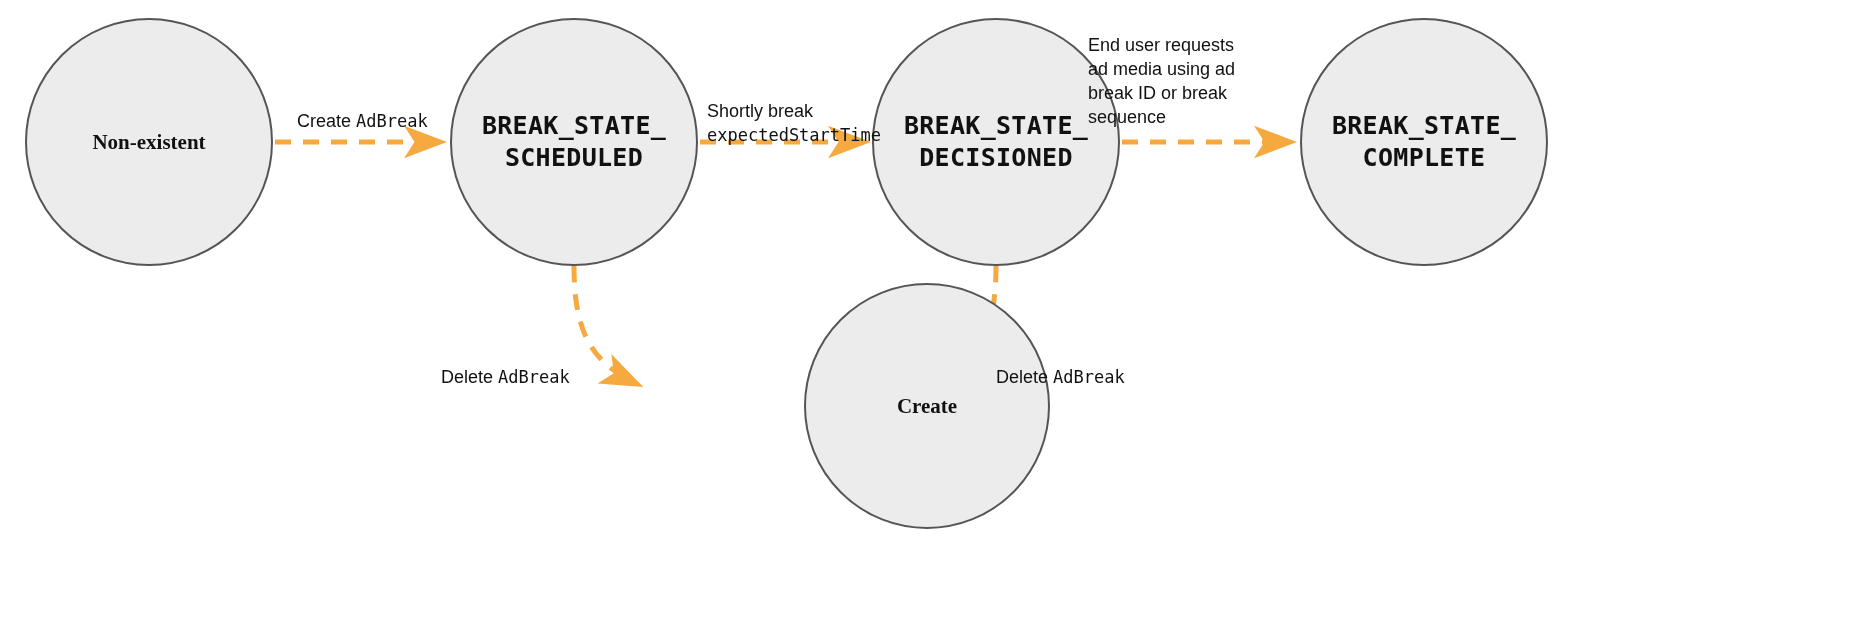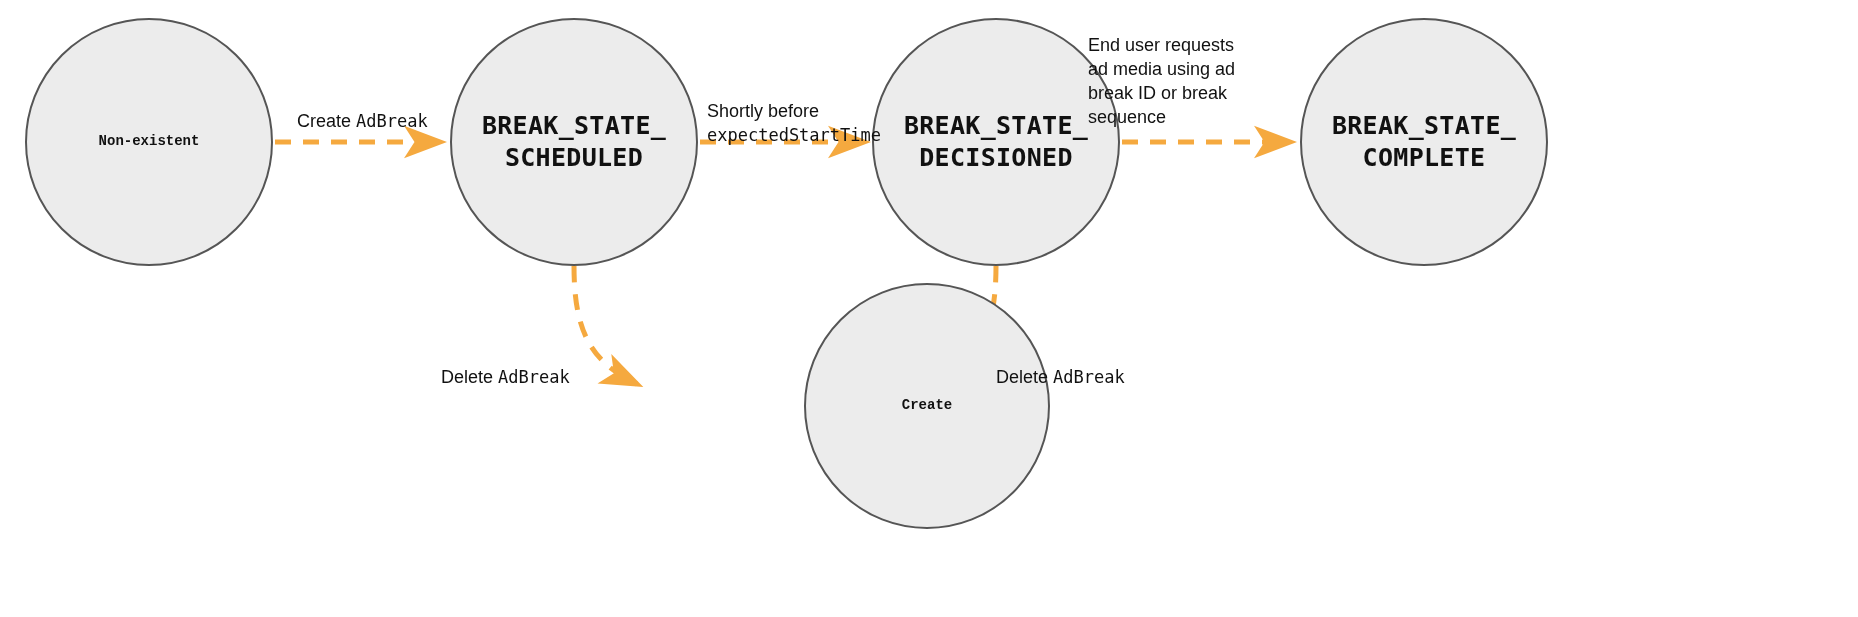--- a/index.html
+++ b/index.html
@@ -41,22 +41,22 @@
     line-height: 1.28;
     pointer-events: none;
     white-space: pre-line;
   }
   .state-label.mono {
     font-family: "DejaVu Sans Mono", "Liberation Mono", monospace;
     font-size: 25px;
     letter-spacing: 0.3px;
   }
   .state-label.sans {
-    font-family: Liberation Mono, monospace;
-    font-size: 14px;
+    font-family: Liberation Serif, serif;
+    font-size: 21px;
   }
   .edge-label {
     position: absolute;
     color: #111111;
     font-size: 18px;
     line-height: 1.33;
     white-space: pre-line;
     pointer-events: none;
   }
   .edge-label .sans-part {
@@ -112,21 +112,21 @@
 
   <div class="state-node" style="left:804px; top:283px; width:246px; height:246px;">
     <span class="state-label sans">Create</span>
   </div>
 
   <div class="edge-label" style="left:297px; top:86px;">
     <span class="sans-part">Create </span><span class="mono-part">AdBreak</span>
   </div>
 
   <div class="edge-label" style="left:707px; top:76px;">
-    <span class="sans-part">Shortly before
+    <span class="sans-part">Shortly break
 </span><span class="mono-part">expectedStartTime</span>
   </div>
 
   <div class="edge-label multiline" style="left:1088px; top:34px;">End user requests
 ad media using ad
 break ID or break
 sequence</div>
 
   <div class="edge-label" style="left:441px; top:342px;">
     <span class="sans-part">Delete </span><span class="mono-part">AdBreak</span>

